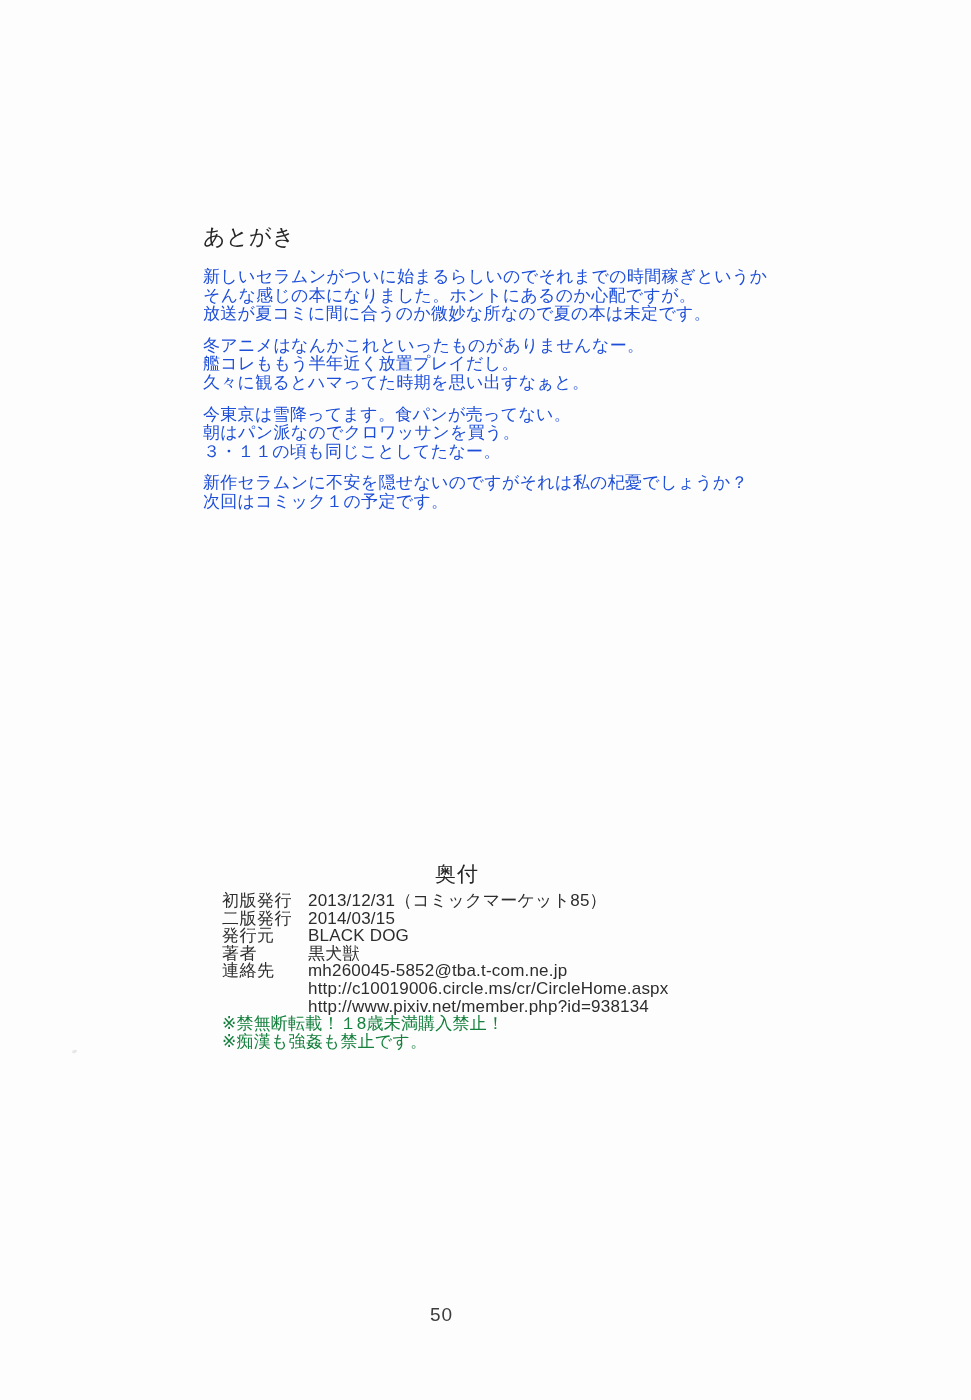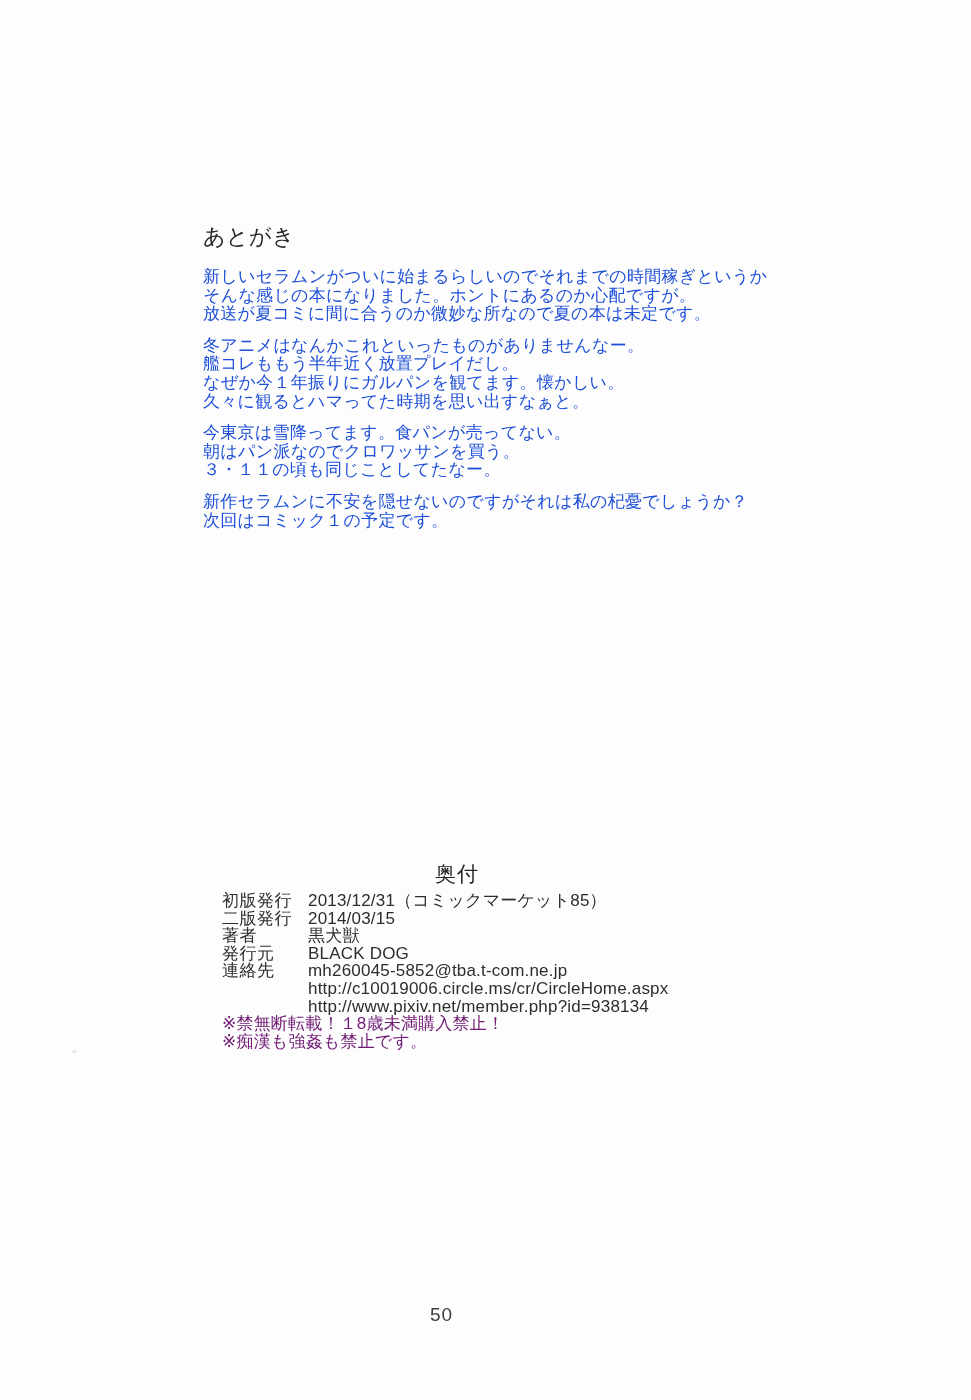--- a/index.html
+++ b/index.html
@@ -81,21 +81,21 @@
   .notices {
     position: absolute;
     left: 222px;
     top: 1015px;
   }
   .notice {
     font-size: 17px;
     line-height: 17.8px;
     letter-spacing: 0.2px;
     white-space: nowrap;
-    color: #701a75;
+    color: #15803d;
   }
 
   
   .pagenum {
     position: absolute;
     left: 430px;
     top: 1304px;
     width: 60px;
     text-align: left;
     font-size: 19px;
@@ -125,21 +125,20 @@
 
     <p class="para">
       <span class="line">新しいセラムンがついに始まるらしいのでそれまでの時間稼ぎというか</span>
       <span class="line">そんな感じの本になりました。ホントにあるのか心配ですが。</span>
       <span class="line">放送が夏コミに間に合うのか微妙な所なので夏の本は未定です。</span>
     </p>
 
     <p class="para">
       <span class="line">冬アニメはなんかこれといったものがありませんなー。</span>
       <span class="line">艦コレももう半年近く放置プレイだし。</span>
-      <span class="line">なぜか今１年振りにガルパンを観てます。懐かしい。</span>
       <span class="line">久々に観るとハマってた時期を思い出すなぁと。</span>
     </p>
 
     <p class="para">
       <span class="line">今東京は雪降ってます。食パンが売ってない。</span>
       <span class="line">朝はパン派なのでクロワッサンを買う。</span>
       <span class="line">３・１１の頃も同じことしてたなー。</span>
     </p>
 
     <p class="para">
@@ -153,26 +152,26 @@
   <div class="colophon-rows">
     <div class="crow">
       <span class="clabel">初版発行</span>
       <span class="cvalue">2013/12/31（コミックマーケット85）</span>
     </div>
     <div class="crow">
       <span class="clabel">二版発行</span>
       <span class="cvalue">2014/03/15</span>
     </div>
     <div class="crow">
+      <span class="clabel">発行元</span>
+      <span class="cvalue">BLACK DOG</span>
+    </div>
+    <div class="crow">
       <span class="clabel">著者</span>
       <span class="cvalue">黒犬獣</span>
-    </div>
-    <div class="crow">
-      <span class="clabel">発行元</span>
-      <span class="cvalue">BLACK DOG</span>
     </div>
     <div class="crow">
       <span class="clabel">連絡先</span>
       <span class="cvalue">mh260045-5852@tba.t-com.ne.jp</span>
     </div>
     <div class="crow">
       <span class="clabel"></span>
       <span class="cvalue">http://c10019006.circle.ms/cr/CircleHome.aspx</span>
     </div>
     <div class="crow">

